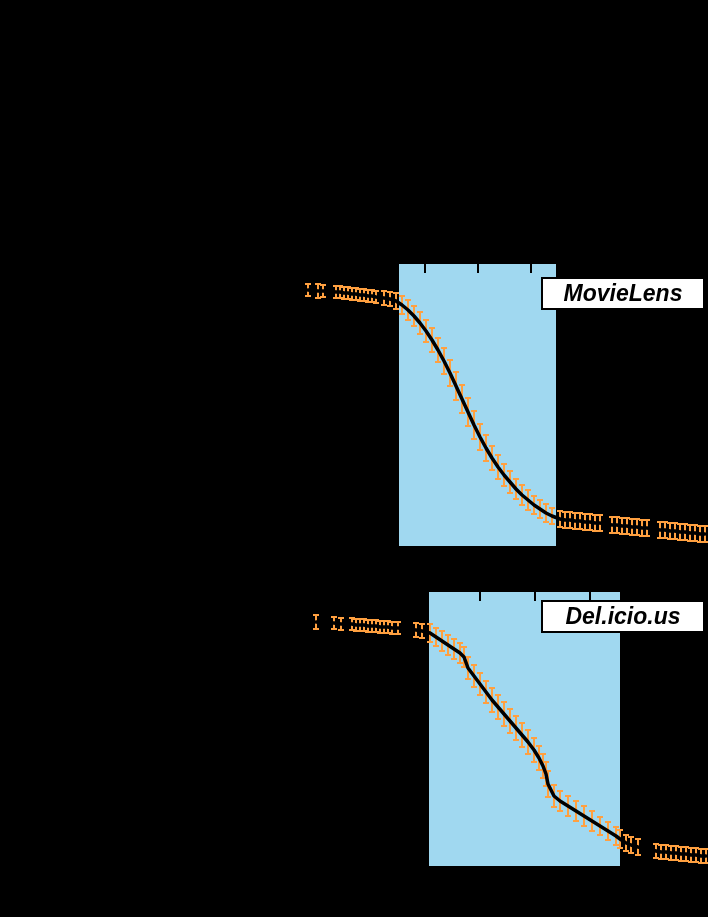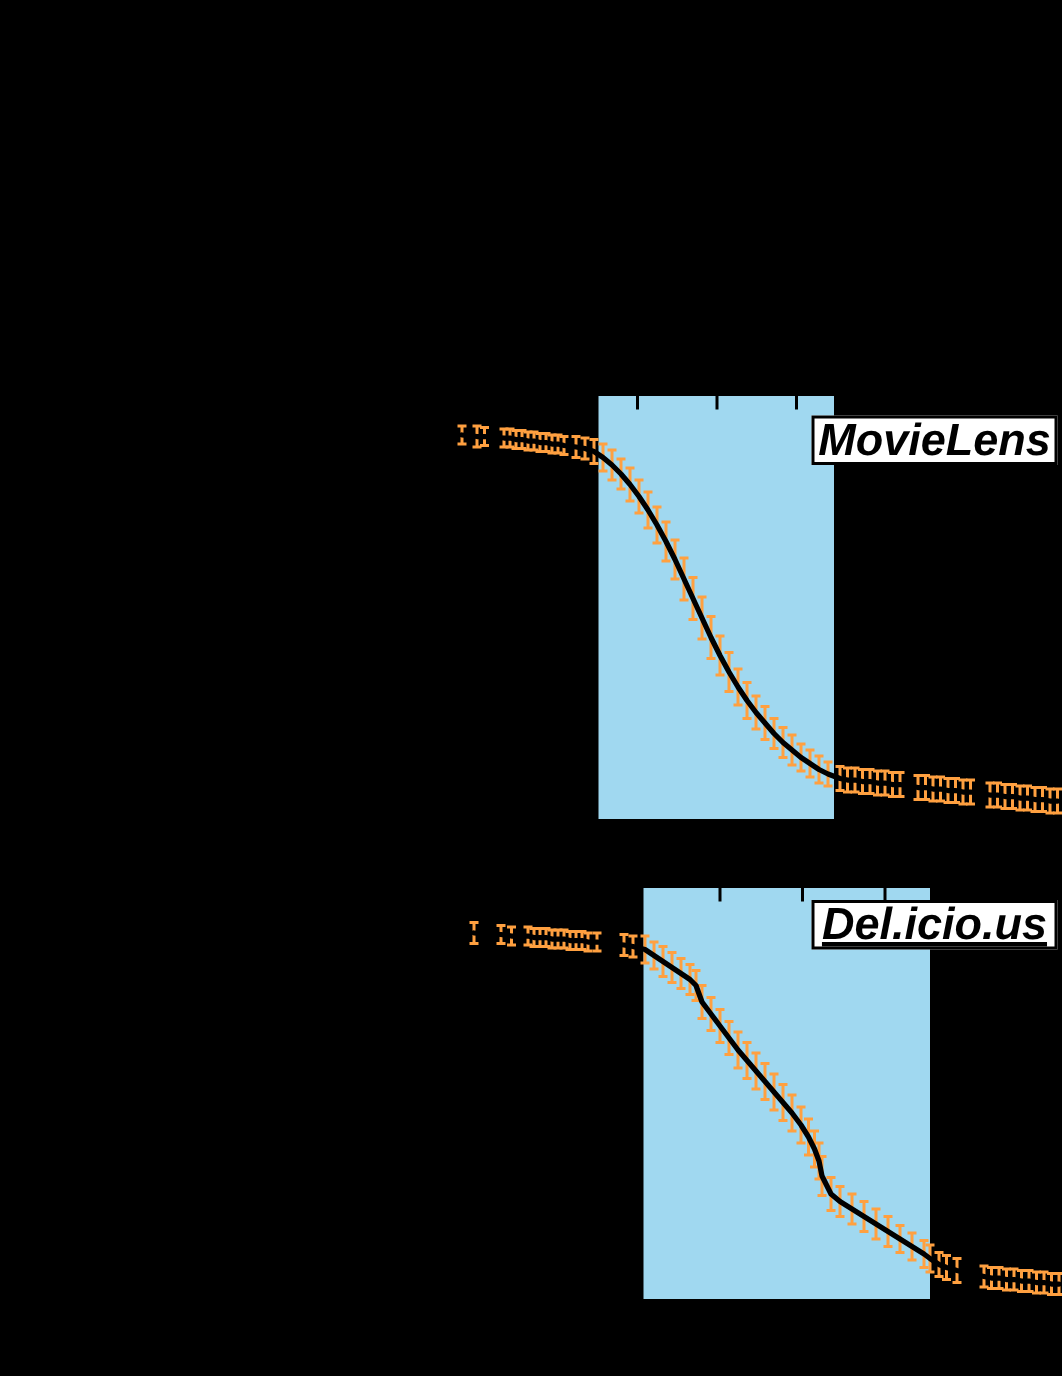--- a/index.html
+++ b/index.html
@@ -13,27 +13,27 @@
   .figure svg{position:absolute;left:0;top:0;}
   .chart-label{
     position:absolute;
     left:541px;
     width:160px;height:29px;
     background:#ffffff;
     border:2px solid #000000;
     color:#000000;
     font-weight:bold;
     font-style:italic;
-    font-size:30px;
+    font-size:23px;
     line-height:29px;
     text-align:center;
     z-index:2;
   }
   .label-top{top:277px;}
-  .label-bottom{top:600px;text-decoration:underline;}
+  .label-bottom{top:600px;}
 </style>
 </head>
 <body>
 
 <div class="figure">
   <svg id="figure-svg" width="708" height="917" viewBox="0 0 708 917">
       <g>
         <rect x="399" y="264" width="157" height="282" fill="#a0d8f0"></rect>
         <g stroke="#000000" stroke-width="2">
           <line x1="425" y1="264" x2="425" y2="273"></line>

